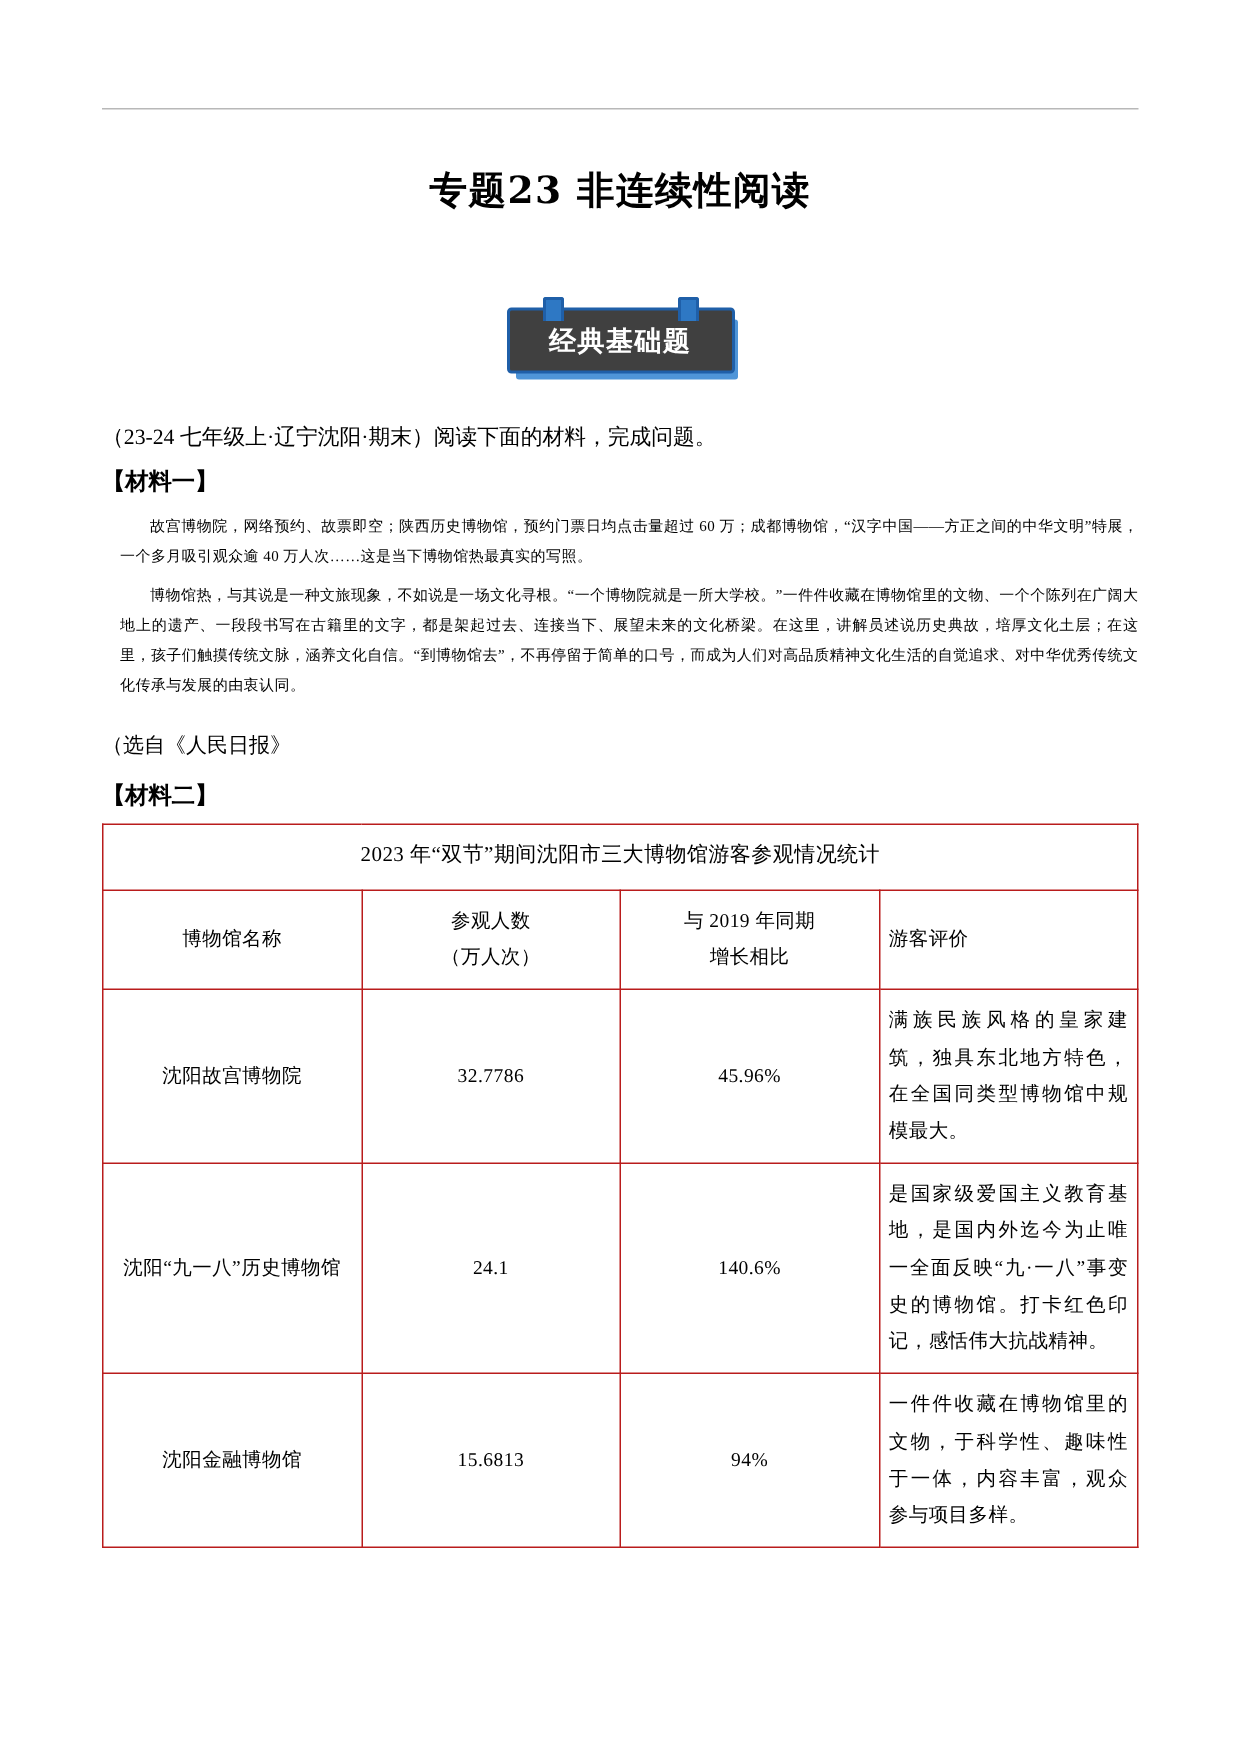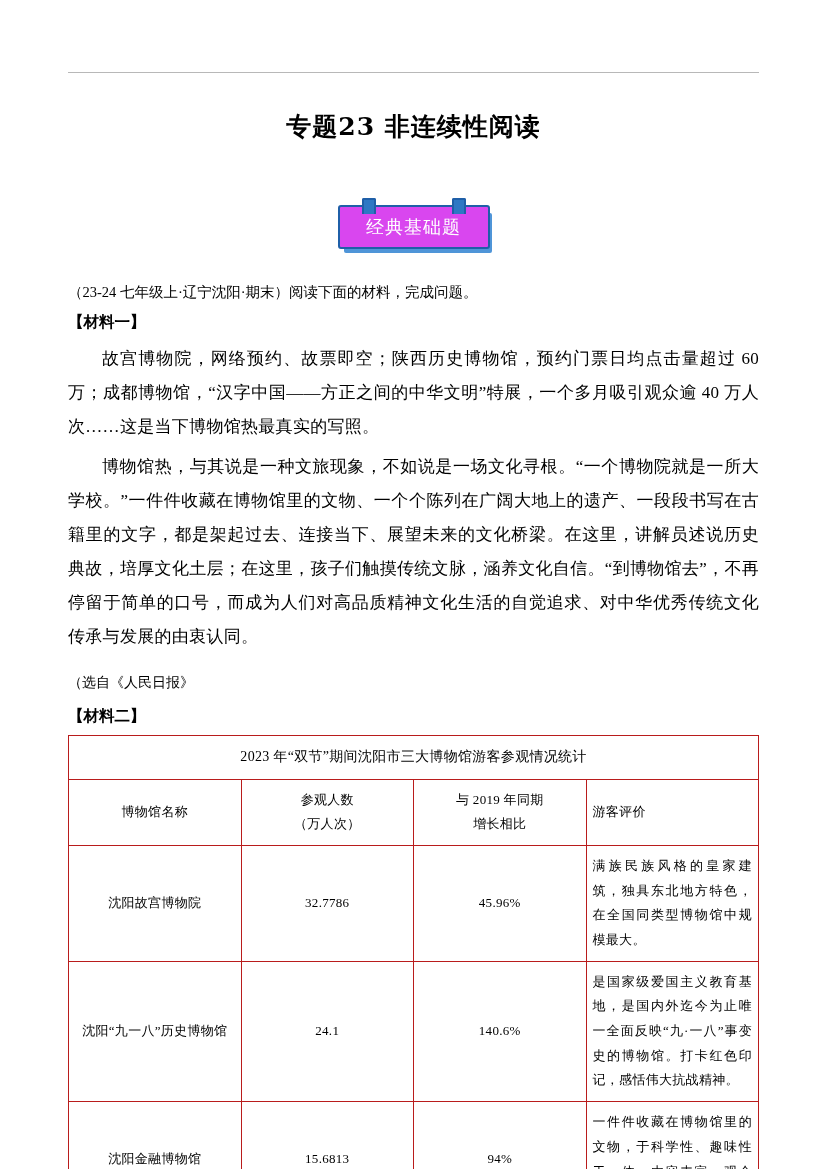--- a/index.html
+++ b/index.html
@@ -53,26 +53,26 @@
     top: 8px;
     width: 148px;
     height: 40px;
     background: #4f95d8;
     border-radius: 2px;
   }
   .badge-main {
     position: relative;
     width: 148px;
     height: 40px;
-    background: #d946ef;
+    background: #404040;
     border: 2px solid #1f5fa8;
     border-radius: 3px;
     color: #ffffff;
     font-size: 18px;
-    font-weight: normal;
+    font-weight: bold;
     display: flex;
     align-items: center;
     justify-content: center;
     letter-spacing: 1px;
     font-family: "DejaVu Sans", "Liberation Sans", sans-serif;
   }
   .badge-main::before,
   .badge-main::after {
     content: "";
     position: absolute;
@@ -91,23 +91,23 @@
     margin-top: 30px;
     font-size: 14.5px;
     line-height: 1.9;
   }
   .label-line {
     font-size: 15.5px;
     font-weight: bold;
     line-height: 1.9;
   }
   p.body-text {
-    font-size: 17px;
+    font-size: 10px;
     line-height: 2.0;
-    margin: 6px 0 0 0;
+    margin: 6px 0 0 12px;
     text-indent: 2em;
     text-align: justify;
     letter-spacing: 0.3px;
   }
   .attrib {
     font-size: 14px;
     text-align: left;
     margin-top: 20px;
     padding-right: 4px;
   }

